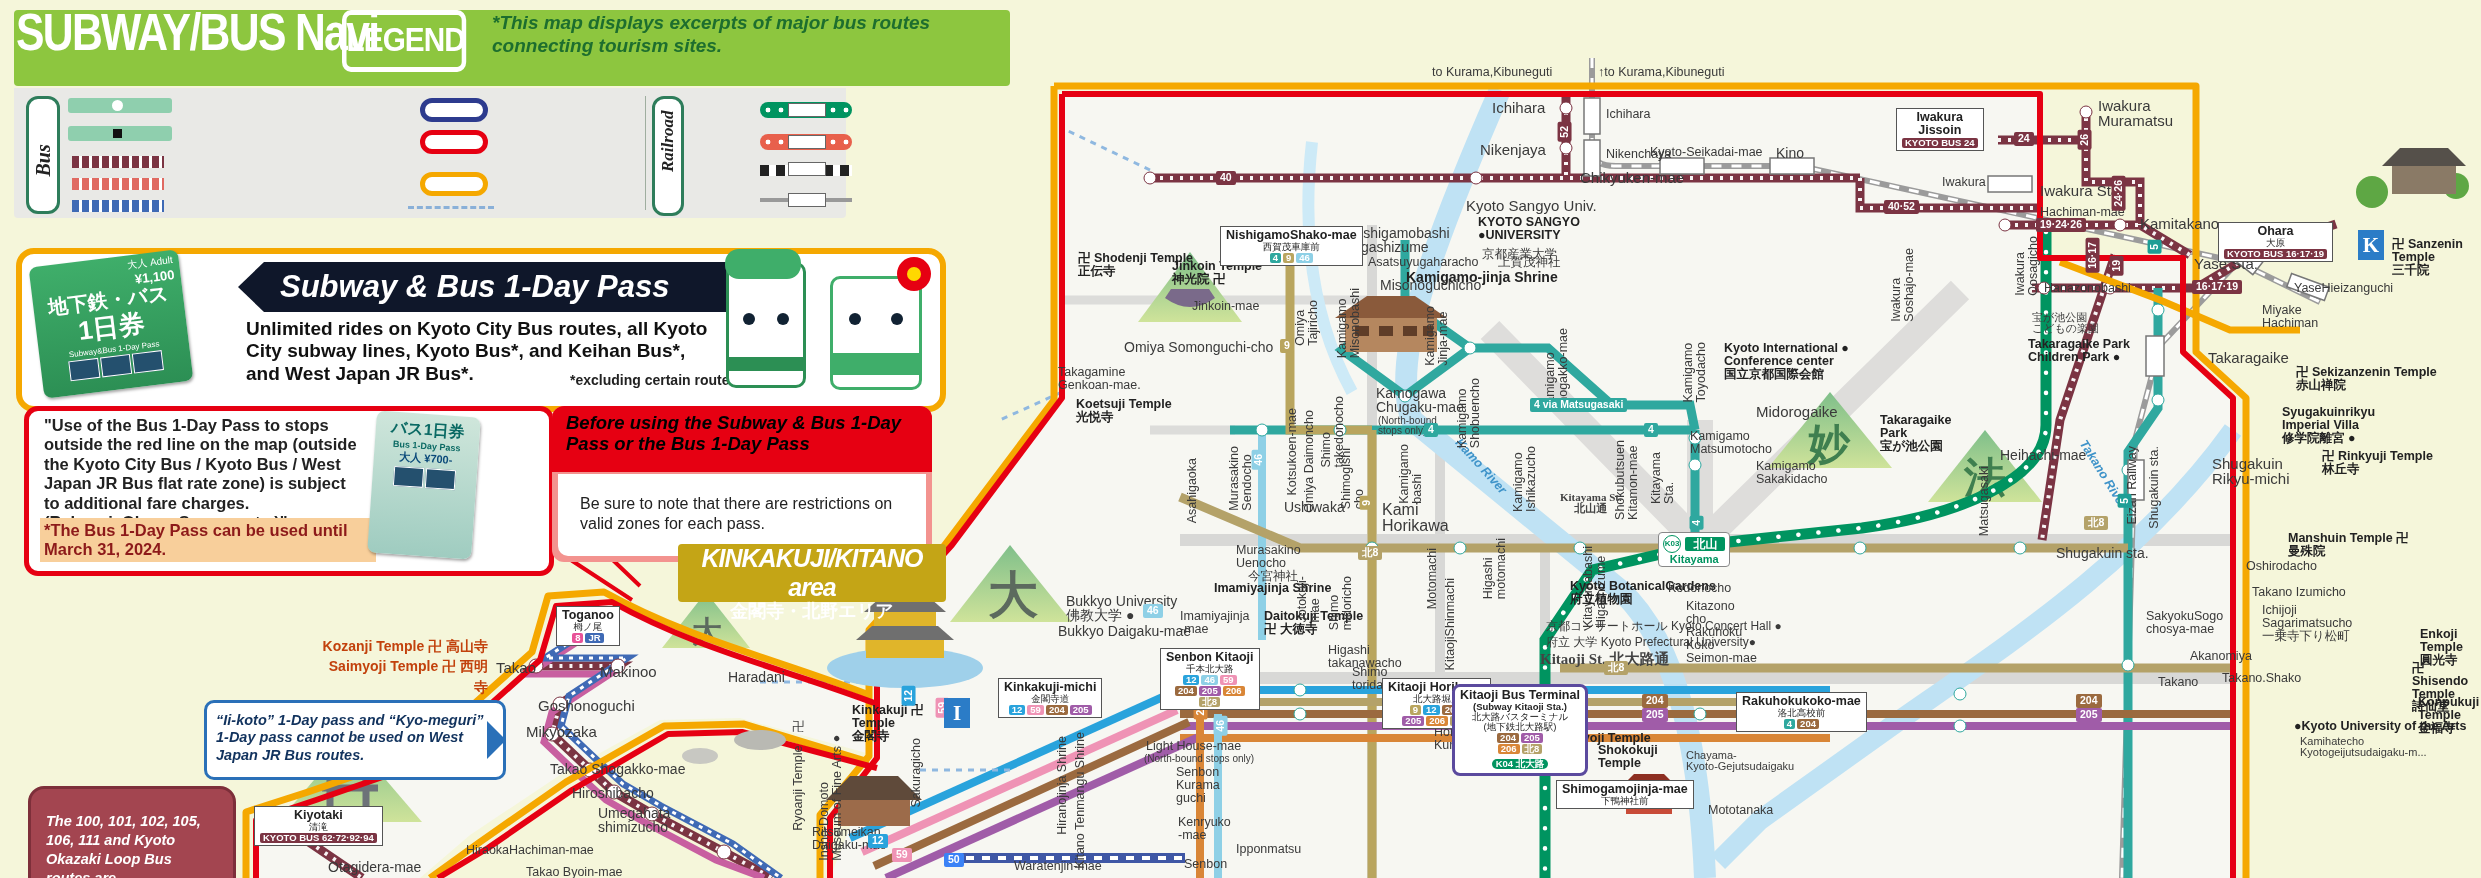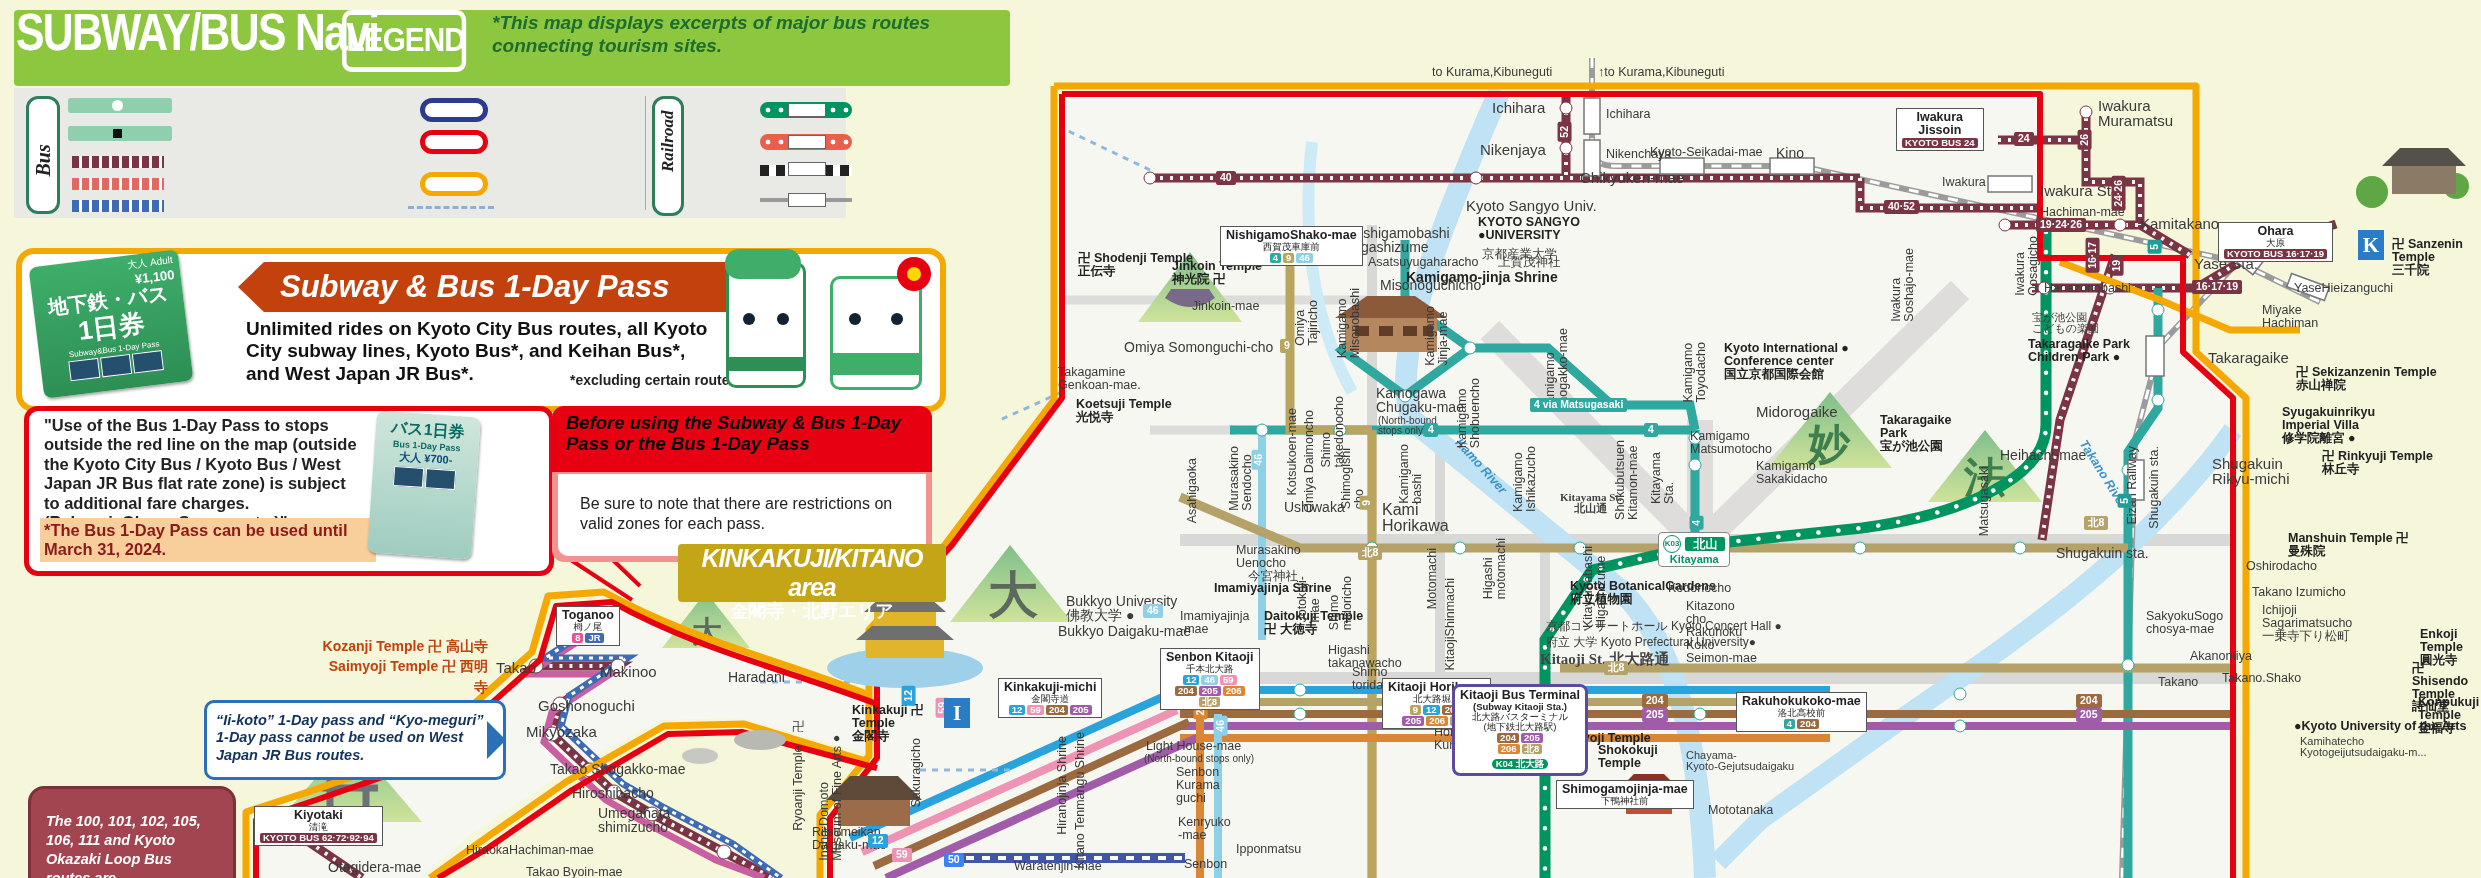--- a/index.html
+++ b/index.html
@@ -37,21 +37,21 @@
   .rsw{position:absolute;width:92px;height:16px;border-radius:8px;}
   .rsw.green{background:#009460;background-image:radial-gradient(circle at 8px 8px,#fff 2.4px,rgba(0,0,0,0) 2.6px);background-size:13px 16px;}
   .rsw.red{background:#e8604c;background-image:radial-gradient(circle at 8px 8px,#fff 2.4px,rgba(0,0,0,0) 2.6px);background-size:13px 16px;}
   .rsw::after{content:"";position:absolute;left:28px;top:1px;width:36px;height:12px;background:#fff;border:1px solid #666;}
   .rsw.jr{height:11px;border-radius:0;background:repeating-linear-gradient(90deg,#222 0 9px,#fff 9px 16px);}
   .rsw.jr::after{top:-3px;}
   .rsw.pr{height:4px;border-radius:0;background:#999;}
   .rsw.pr::after{top:-5px;}
   
   #pass{left:16px;top:248px;width:918px;height:152px;background:#fff;border:6px solid #f5a800;border-radius:18px;}
-  #pass-banner{left:238px;top:262px;width:470px;height:50px;background:#c2410c;color:#fff;
+  #pass-banner{left:238px;top:262px;width:470px;height:50px;background:#0f172a;color:#fff;
                font-style:italic;font-weight:bold;font-size:31px;line-height:50px;padding-left:42px;
                clip-path:polygon(26px 0,100% 0,100% 100%,26px 100%,0 50%);}
   #pass-body{left:246px;top:318px;width:470px;font-size:19px;font-weight:bold;line-height:1.18;color:#111;}
   #pass-note{left:570px;top:372px;font-size:14px;font-weight:bold;}
   .card{border-radius:8px;box-shadow:1px 2px 3px rgba(0,0,0,.35);text-align:center;overflow:hidden;}
   #card1{left:36px;top:258px;width:150px;height:132px;background:linear-gradient(#3fae6a,#2c8f54);transform:rotate(-7deg);color:#fff;}
   #card1 .adult{font-size:10px;text-align:right;padding:3px 6px 0 0;}
   #card1 .price{font-size:13px;font-weight:bold;text-align:right;padding-right:6px;}
   #card1 .jp{font-size:20px;font-weight:bold;line-height:1.0;}
   #card1 .big{font-size:26px;font-weight:bold;}

